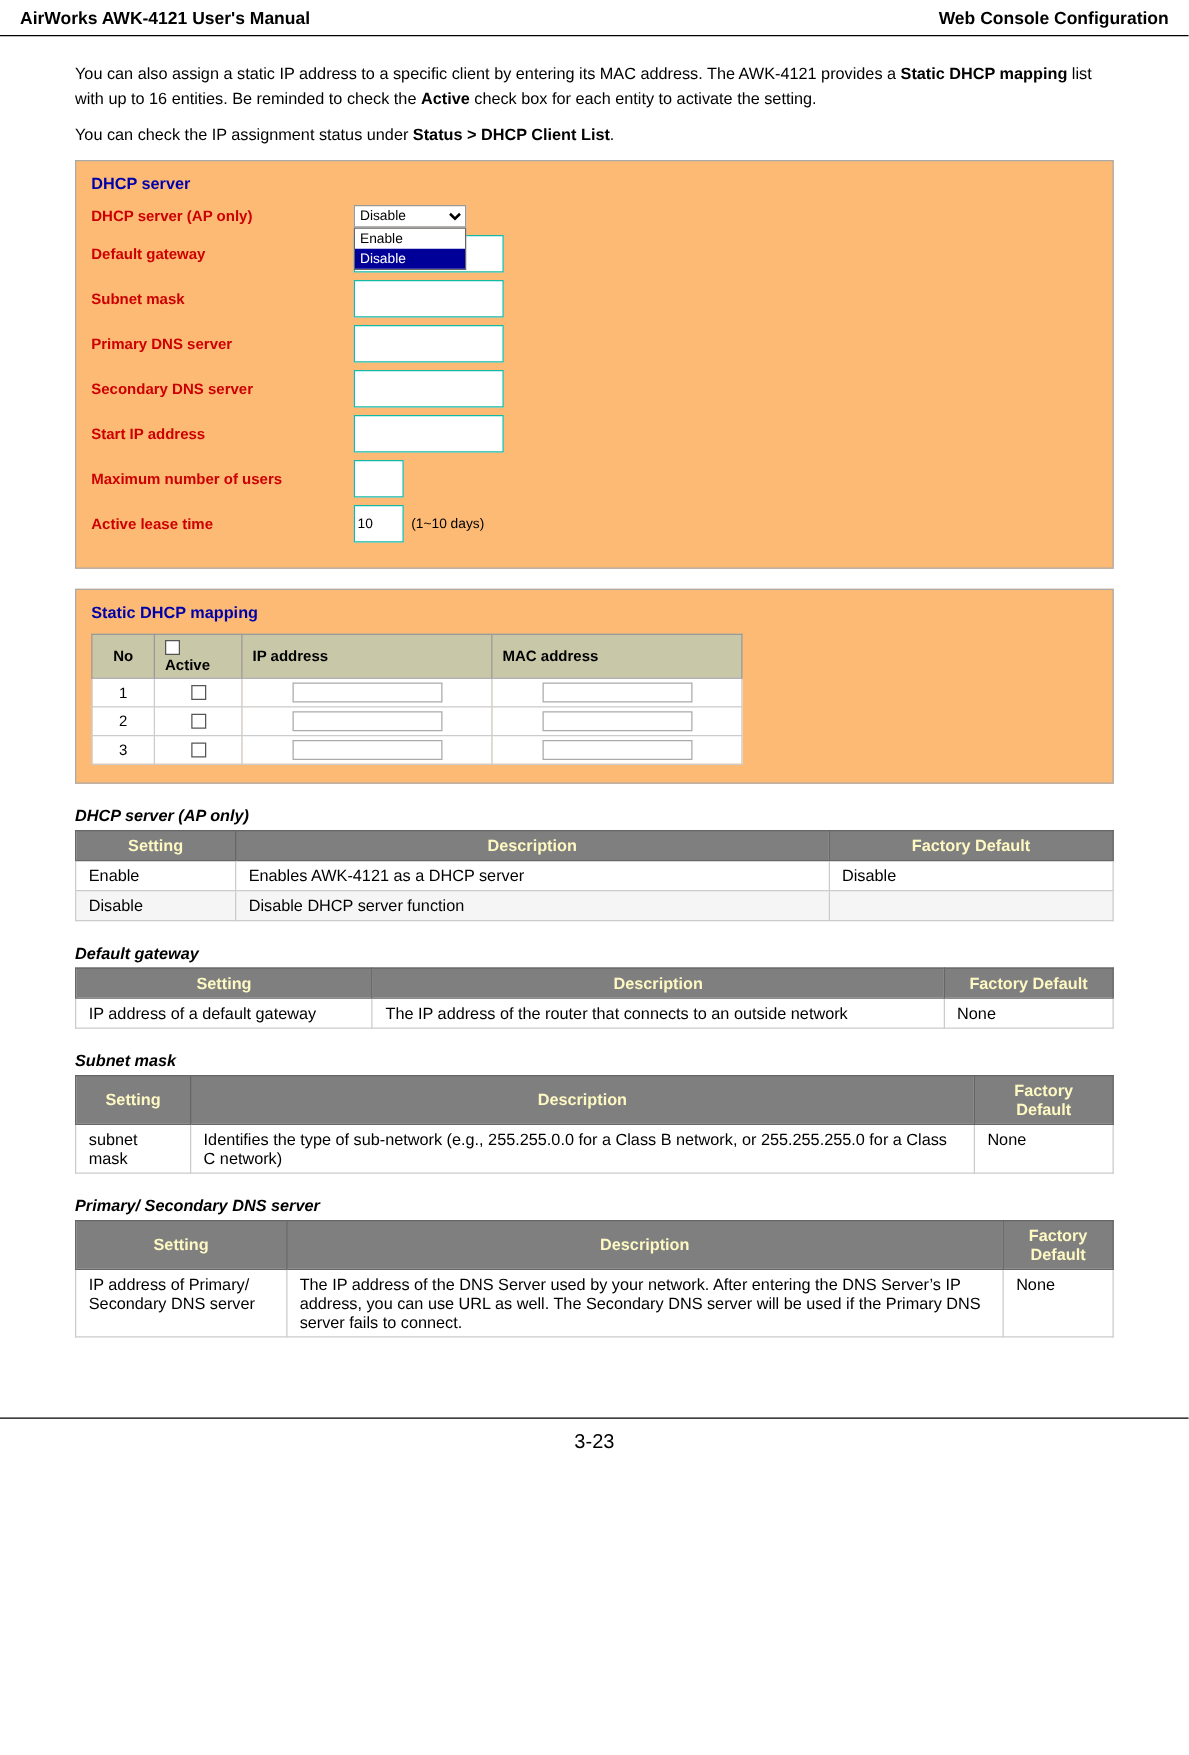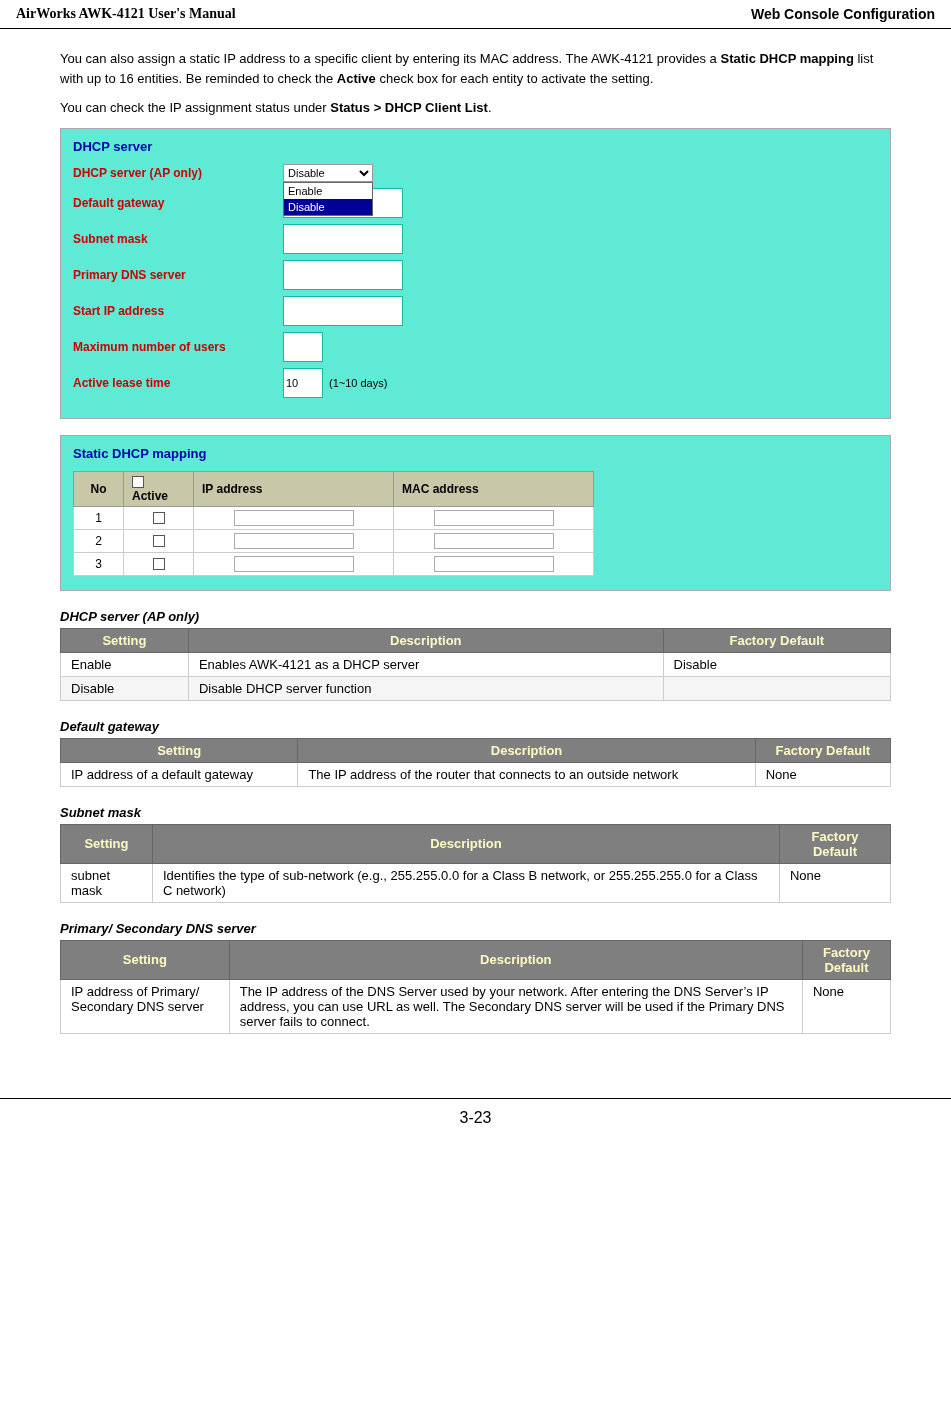--- a/index.html
+++ b/index.html
@@ -15,40 +15,39 @@
       display: flex;
       justify-content: space-between;
       align-items: center;
       padding: 6px 16px;
       border-bottom: 1px solid #000;
       margin-bottom: 12px;
     }
     .page-header-left {
       font-size: 14px;
       font-weight: bold;
-      font-family: Liberation Serif, serif;
     }
     .page-header-right {
       font-size: 14px;
       font-weight: bold;
     }
     .page-content {
       padding: 8px 60px 30px 60px;
     }
     .intro-text {
       margin-bottom: 10px;
       line-height: 1.5;
       font-size: 13px;
     }
     .intro-text b { font-weight: bold; }
     .section-box {
       border: 1px solid #aaa;
       padding: 10px 12px 14px 12px;
       margin-bottom: 16px;
-      background: #5eead4;
+      background: #fdba74;
     }
     .section-title {
       font-size: 13px;
       font-weight: bold;
       color: #00a;
       margin-bottom: 10px;
     }
     .form-row {
       display: flex;
       align-items: center;
@@ -233,20 +232,24 @@
     <div class="form-row">
       <span class="form-label">Subnet mask</span>
       <input type="text" class="form-input" value="" style="">
     </div>
 
     <div class="form-row">
       <span class="form-label">Primary DNS server</span>
       <input type="text" class="form-input" value="" style="">
     </div>
 
+    <div class="form-row">
+      <span class="form-label">Secondary DNS server</span>
+      <input type="text" class="form-input" value="" style="">
+    </div>
 
     <div class="form-row">
       <span class="form-label">Start IP address</span>
       <input type="text" class="form-input" value="" style="">
     </div>
 
     <div class="form-row">
       <span class="form-label">Maximum number of users</span>
       <input type="text" class="form-input form-input-sm" value="" style="">
     </div>

